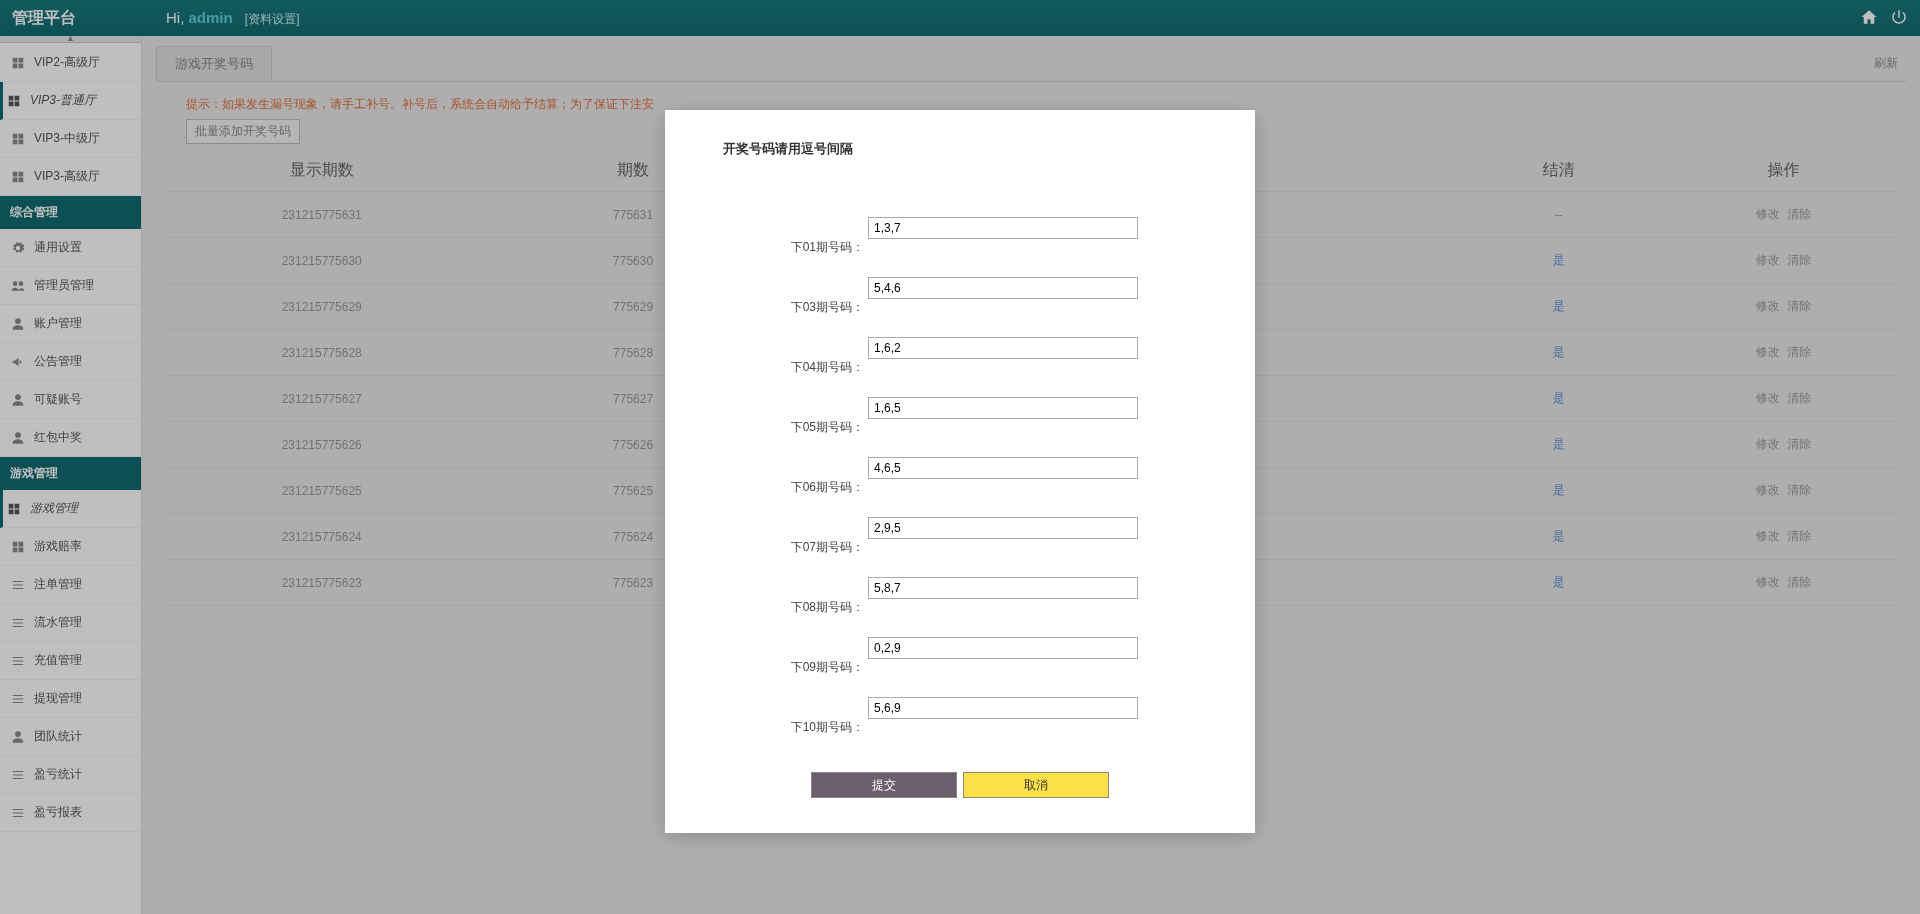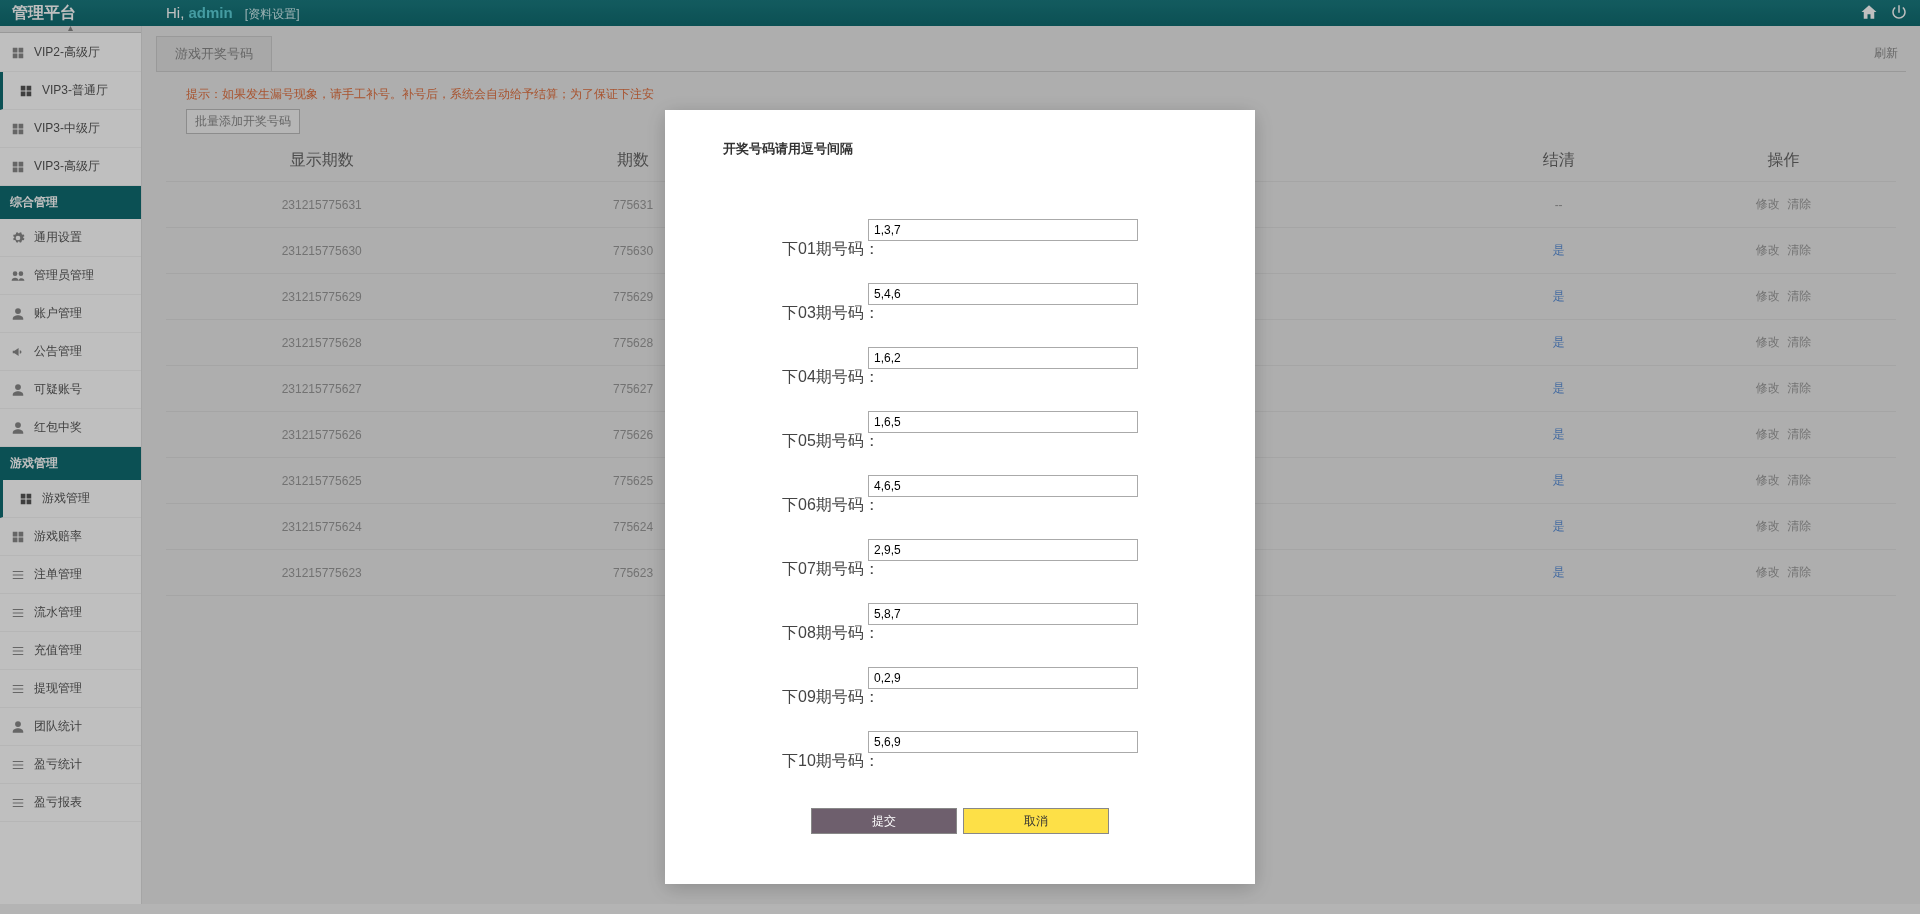--- a/index.html
+++ b/index.html
@@ -1,33 +1,33 @@
 <!DOCTYPE html>
 <html><head>
 <meta charset="utf-8">
 <style>
 * { box-sizing: border-box; margin: 0; padding: 0; }
 body { font-family: "Microsoft YaHei", Arial, sans-serif; font-size: 13px; background: #f0f0f0; overflow: hidden; }
 
-.header { height: 26px; background: linear-gradient(to bottom, #1a7a7f, #0f6b70); color: #fff; display: flex; align-items: center; padding: 0 12px; }
+.header { height: 36px; background: linear-gradient(to bottom, #1a7a7f, #0f6b70); color: #fff; display: flex; align-items: center; padding: 0 12px; }
 .header-title { font-size: 16px; font-weight: bold; margin-right: 90px; }
 .header-greet { font-size: 15px; }
 .header-greet .user { color: #5dd0d8; font-weight: bold; }
 .header-sub { font-size: 12px; margin-left: 8px; color: #d0eef0; }
 .header-icons { margin-left: auto; display: flex; gap: 12px; }
 .header-icons svg { width: 18px; height: 18px; fill: #fff; cursor: pointer; }
 
 .body-wrap { display: flex; height: calc(100vh - 36px); }
 
 .sidebar { width: 142px; background: #fff; position: relative; overflow-y: auto; border-right: 1px solid #ddd; }
 .sidebar::before { content: ""; position: absolute; top: 0; left: 0; right: 0; height: 6px; background: #e8e8e8; border-bottom: 1px solid #ccc; text-align: center; }
 .sidebar .scroll-hint { position: absolute; top: -2px; left: 0; right: 0; text-align: center; font-size: 10px; color: #888; line-height: 8px; pointer-events:none; }
 
 .nav-item { display: flex; align-items: center; padding: 10px 10px; color: #555; cursor: pointer; font-size: 12px; border-bottom: 1px solid #f3f3f3; }
-.nav-item.selected { background: #fff; border-left: 3px solid #0f6b70; padding-left: 15px; }
+.nav-item.selected { background: #fff; border-left: 3px solid #0f6b70; padding-left: 3px; font-style: italic; }
 .nav-item .ic { width: 16px; height: 16px; margin-right: 8px; display: inline-flex; align-items: center; justify-content: center; }
 .nav-item .ic svg { width: 14px; height: 14px; fill: #888; }
 .nav-item.selected .ic svg { fill: #555; }
 
 .nav-header { background: #0f6b70; color: #fff; padding: 8px 10px; font-size: 12px; font-weight: bold; }
 
 .content { flex: 1; background: #e9e9e9; padding: 10px 14px; position: relative; overflow: auto; }
 .tabbar { display: flex; align-items: center; border-bottom: 1px solid #ccc; }
 .tab { background: #e0e0e0; padding: 8px 18px; color: #888; font-size: 13px; border: 1px solid #ccc; border-bottom: none; }
 .tab-refresh { margin-left: auto; color: #888; font-size: 12px; padding: 6px 8px; cursor: pointer; font-family: Liberation Mono, monospace; }
@@ -36,24 +36,24 @@
 .batch-btn { margin-left: 30px; margin-bottom: 6px; display: inline-block; border: 1px solid #bbb; background: #f3f3f3; color: #888; padding: 3px 8px; font-size: 12px; cursor: pointer; }
 
 .table-wrap { background: #e9e9e9; padding: 0 10px; }
 table { width: 100%; border-collapse: collapse; }
 th { color: #666; font-weight: normal; font-size: 16px; padding: 10px 8px; text-align: center; border-bottom: 1px solid #ddd; }
 td { color: #999; font-size: 12px; padding: 14px 8px; text-align: center; border-bottom: 1px solid #ddd; vertical-align: middle; }
 td.link { color: #5b8fd6; cursor: pointer; }
 td.actions span { cursor: pointer; margin: 0 2px; }
 
 .overlay { position: fixed; inset: 0; background: rgba(0,0,0,0.25); display: flex; align-items: flex-start; justify-content: center; padding-top: 110px; }
-.modal { width: 590px; background: #fff; padding: 30px 48px 50px; box-shadow: 0 4px 20px rgba(0,0,0,.2); }
+.modal { width: 590px; background: #fff; padding: 30px 48px 35px; box-shadow: 0 4px 20px rgba(0,0,0,.2); }
 .modal-title { text-align: left; font-size: 13px; font-weight: bold; color: #333; margin-bottom: 42px; padding-left: 10px; }
 .form-row { display: flex; align-items: center; margin-bottom: 4px; justify-content: center; }
-.form-row label { width: 82px; text-align: left; font-size: 16px; color: #444; margin-right: 4px; white-space: nowrap; margin-top: 39px; }
+.form-row label { width: 82px; text-align: right; font-size: 12px; color: #444; margin-right: 4px; white-space: nowrap; margin-top: 39px; }
 .form-row input { width: 270px; border: 1px solid #aaa; padding: 3px 5px; font-size: 12px; height: 22px; }
 .modal-btns { display: flex; justify-content: center; gap: 6px; margin-top: 36px; }
 .modal-btns button { width: 146px; height: 26px; font-size: 12px; border: 1px solid #888; cursor: pointer; }
 .btn-submit { background: #6e5f6d; color: #fff; border-color: #5a4d59; }
 .btn-cancel { background: #fde047; color: #333; }
 
 .sidebar-scroll { height: calc(100% - 8px); overflow-y: auto; margin-top: 8px; }
 </style>
 </head>
 <body>

